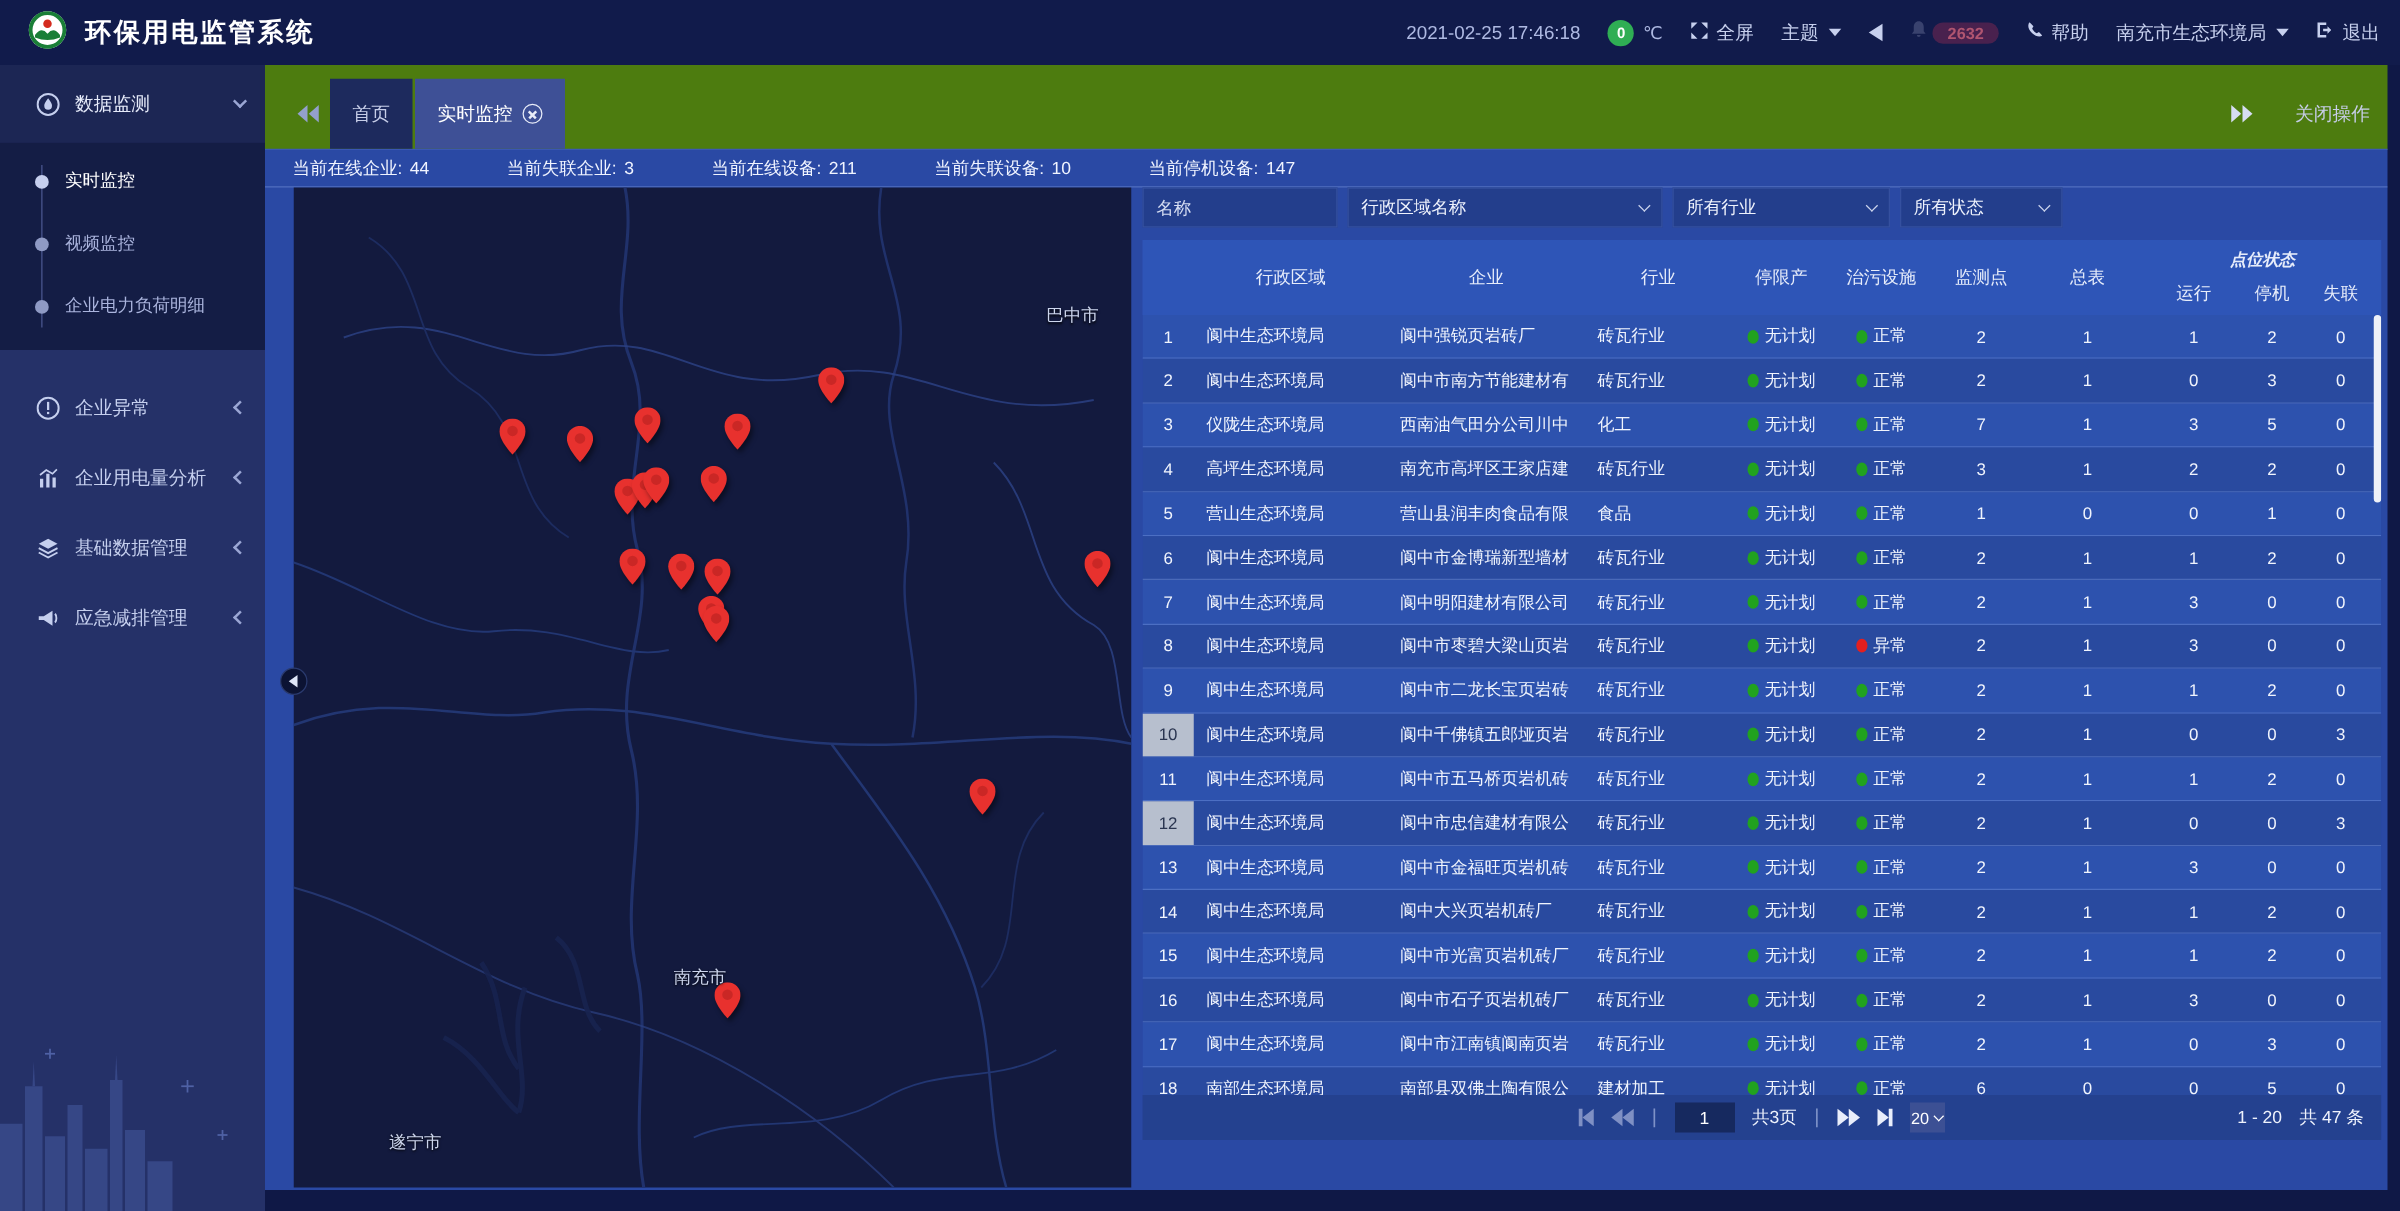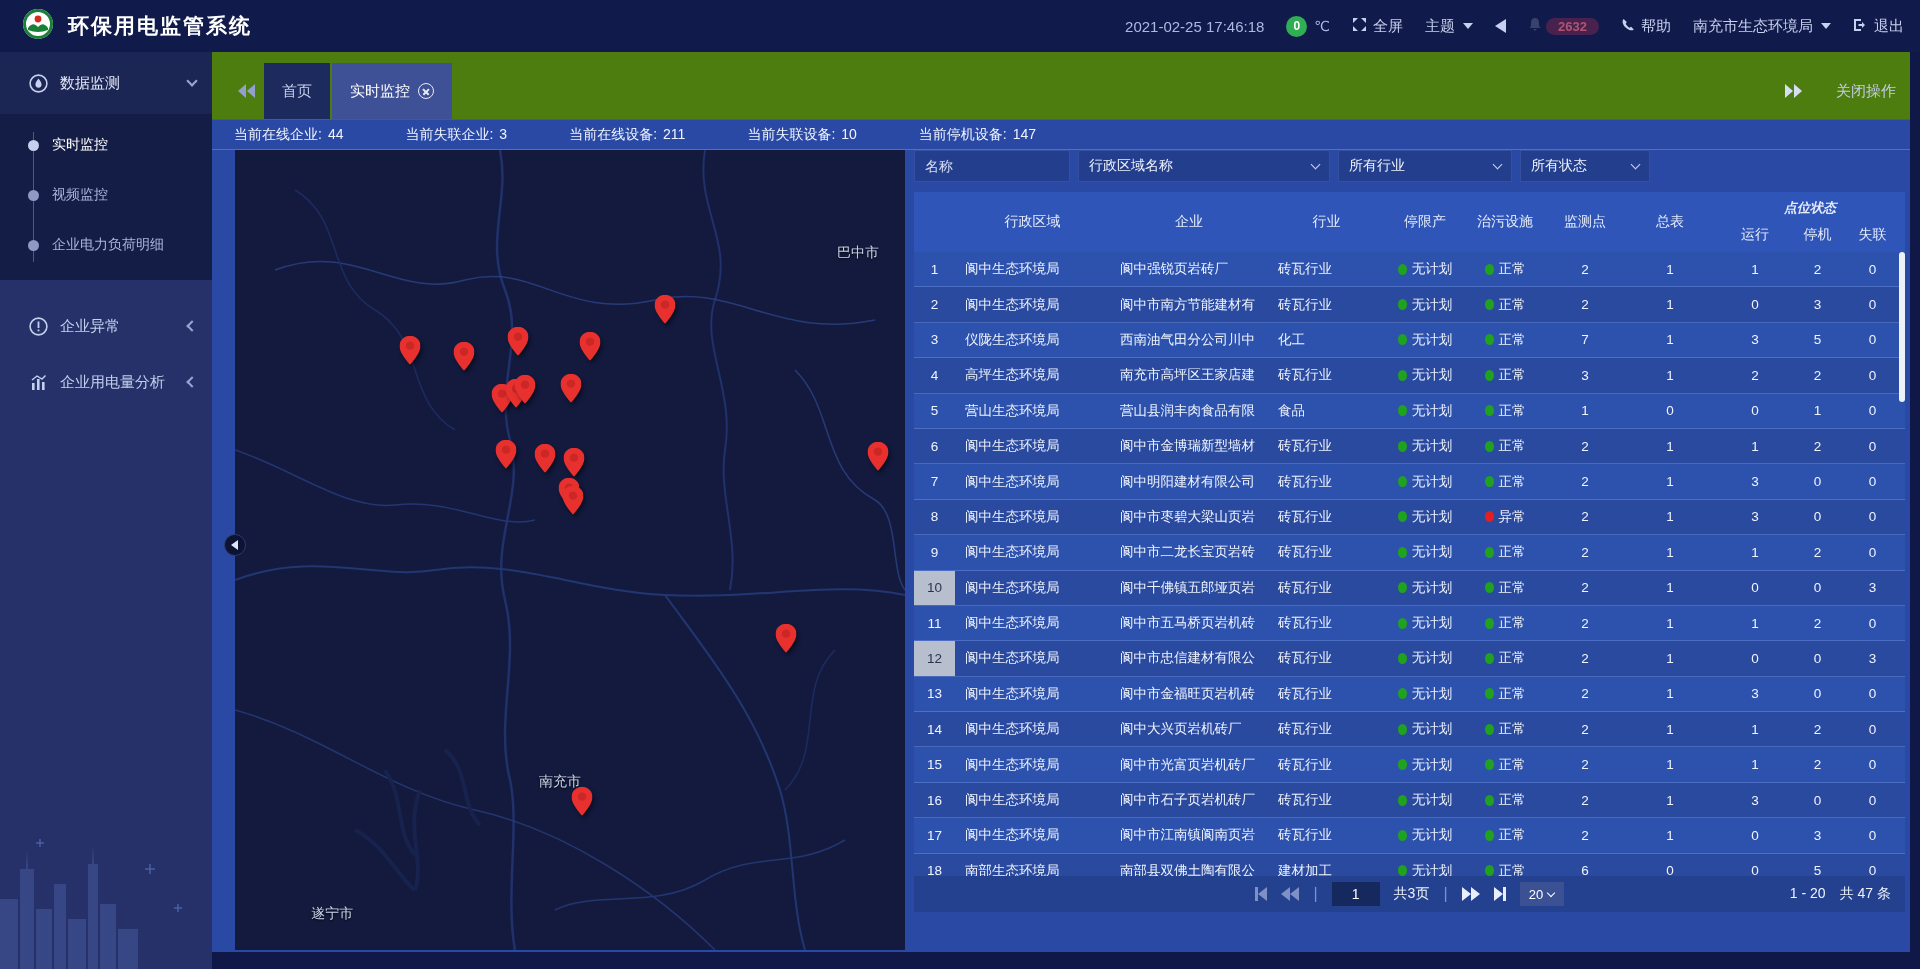--- a/index.html
+++ b/index.html
@@ -134,21 +134,21 @@
   .pg-center { position:absolute; left:0; right:0; display:flex; align-items:center; justify-content:center; gap:14px; }
   .pg-btn { display:flex; align-items:center; cursor:pointer; }
   .pg-btn i { width:0; height:0; border-top:7px solid transparent; border-bottom:7px solid transparent; display:block; }
   .pg-btn.dis i.l { border-right:9px solid #7f90c4; } .pg-btn.dis .bar { background:#7f90c4; }
   .pg-btn.en i.r { border-left:9px solid #e9eefb; } .pg-btn.en .bar { background:#e9eefb; }
   .pg-btn .bar { width:3px; height:14px; display:block; }
   .pg-div { color:rgba(200,214,245,0.55); font-size:16px; }
   .pg-input { width:48px; height:24px; background:#16295f; color:#fff; font-size:14px;
     display:flex; align-items:center; justify-content:center; }
   .pg-pages { font-size:14px; color:#eef2fc; }
-  .pg-size { width:44px; height:24px; background:#3c5094; color:#fff; font-size:13px; display:flex;
+  .pg-size { width:28px; height:24px; background:#3c5094; color:#fff; font-size:13px; display:flex;
     align-items:center; justify-content:center; gap:5px; cursor:pointer; }
   .pg-size .sel-caret { width:6px; height:6px; border-right:1.5px solid #fff; border-bottom:1.5px solid #fff;
     transform:rotate(45deg); margin-top:-3px; }
   .pg-range { margin-left:auto; margin-right:14px; font-size:14px; color:#eef2fc; display:flex; gap:14px; z-index:2; }
 </style>
 </head>
 <body>
 
 <div class="viewport">
 
@@ -260,20 +260,41 @@
       <div class="menu-item">
         <span class="mi-icon">
           <svg width="19" height="19" viewBox="0 0 19 19">
             <rect x="3" y="10" width="2.6" height="7" fill="#c5cfee"></rect>
             <rect x="8" y="6" width="2.6" height="11" fill="#c5cfee"></rect>
             <rect x="13" y="9" width="2.6" height="8" fill="#c5cfee"></rect>
             <polyline points="3,7 8,3 13,6 16.5,2.5" fill="none" stroke="#c5cfee" stroke-width="1.4"></polyline>
           </svg>
         </span>
         <span class="mi-label">企业用电量分析</span>
+        <span class="chev-l"></span>
+      </div>
+      <div class="menu-item">
+        <span class="mi-icon">
+          <svg width="19" height="19" viewBox="0 0 19 19">
+            <path d="M9.5 2 L17 6 L9.5 10 L2 6 Z" fill="#c5cfee"></path>
+            <path d="M2 9.5 L9.5 13.5 L17 9.5" fill="none" stroke="#c5cfee" stroke-width="1.5"></path>
+            <path d="M2 13 L9.5 17 L17 13" fill="none" stroke="#c5cfee" stroke-width="1.5"></path>
+          </svg>
+        </span>
+        <span class="mi-label">基础数据管理</span>
+        <span class="chev-l"></span>
+      </div>
+      <div class="menu-item">
+        <span class="mi-icon">
+          <svg width="19" height="19" viewBox="0 0 19 19">
+            <path d="M2 8 L6 8 L13 3.5 L13 15.5 L6 11 L2 11 Z" fill="#c5cfee"></path>
+            <path d="M15 6 C16.5 7.5 16.5 11.5 15 13" fill="none" stroke="#c5cfee" stroke-width="1.5"></path>
+          </svg>
+        </span>
+        <span class="mi-label">应急减排管理</span>
         <span class="chev-l"></span>
       </div>
 
       <svg class="skyline" viewBox="0 0 212 160">
         <g fill="#46599f" opacity="0.55">
           <rect x="0" y="90" width="18" height="70"></rect>
             <rect x="20" y="60" width="14" height="100"></rect>
           <rect x="36" y="100" width="16" height="60"></rect>
             <rect x="54" y="75" width="12" height="85"></rect>
           <rect x="68" y="110" width="18" height="50"></rect>

